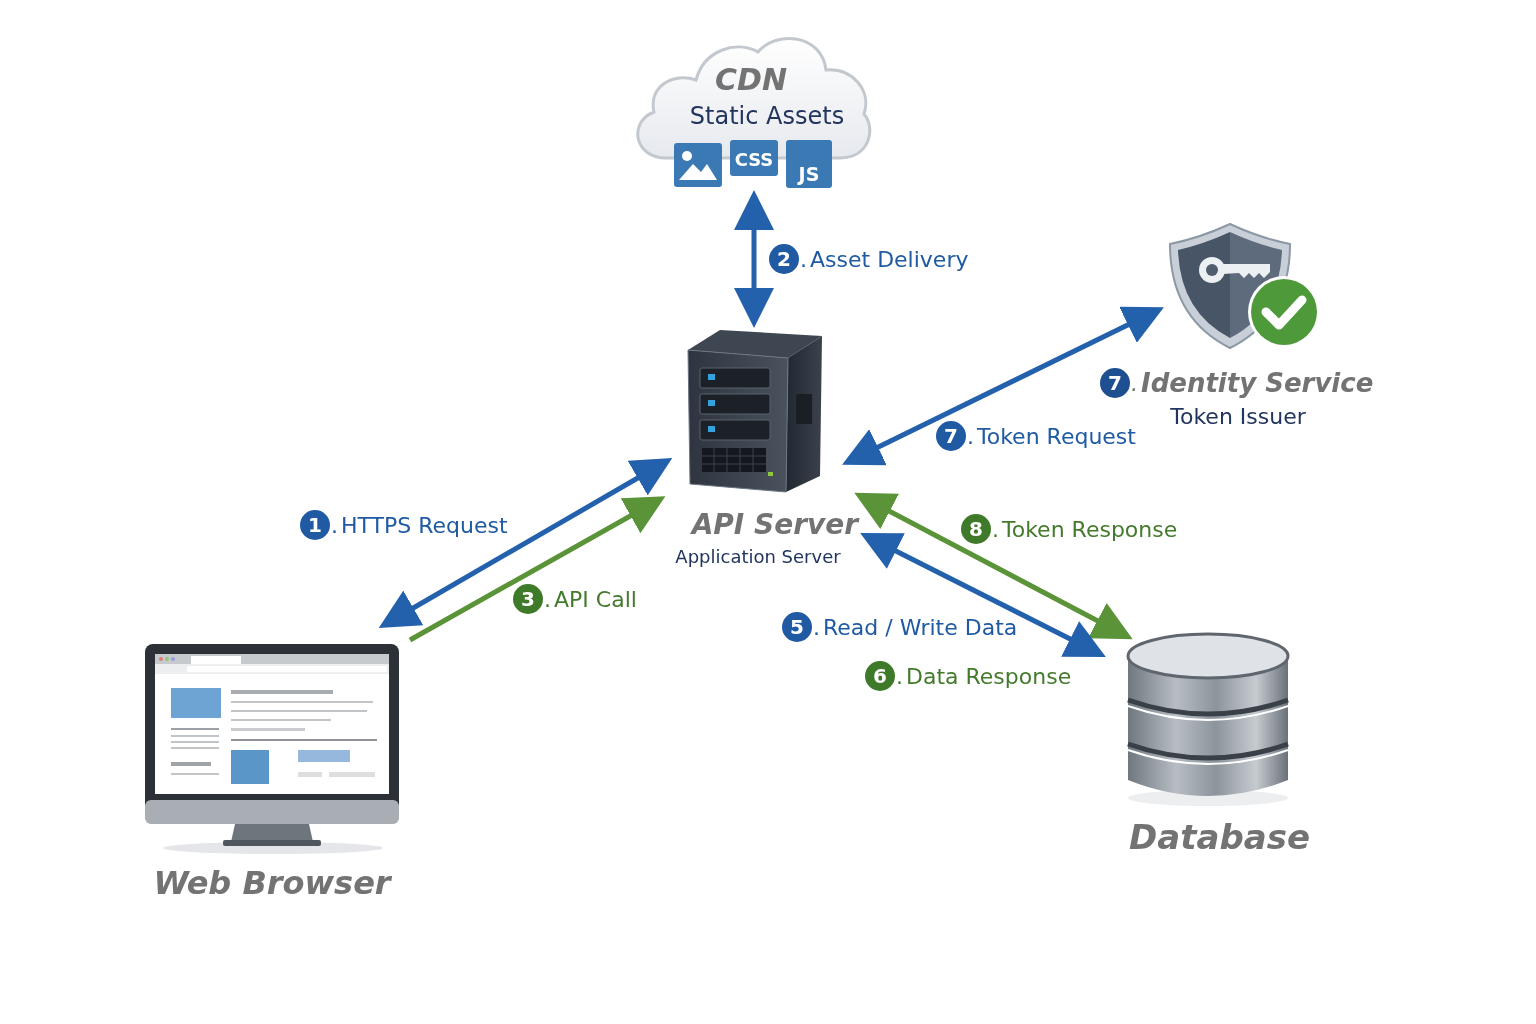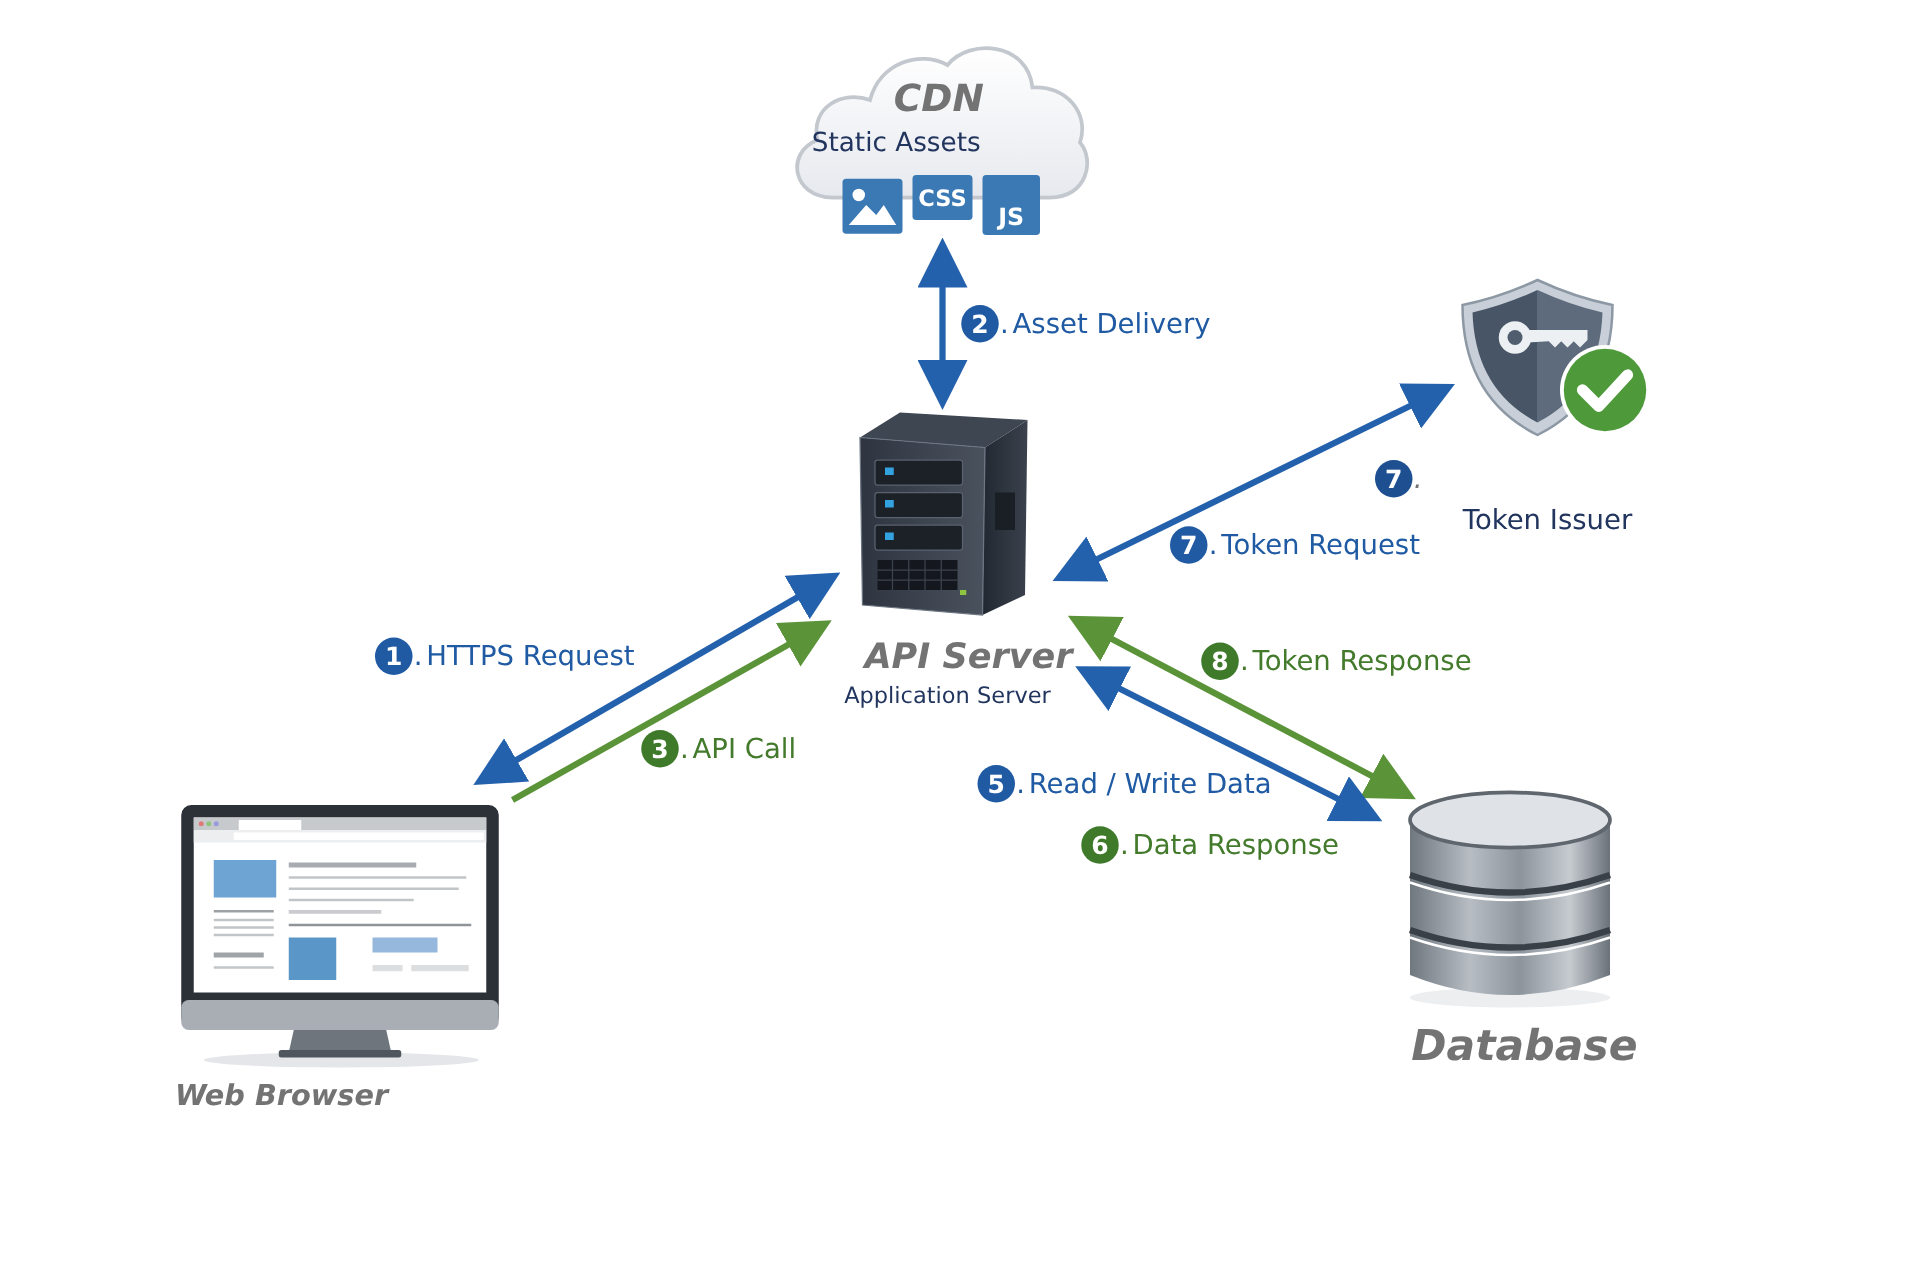--- a/index.html
+++ b/index.html
@@ -45,21 +45,21 @@
 <svg class="abs" style="left:626px;top:30px" width="248" height="140">
   <defs>
     <linearGradient id="cg" x1="0" y1="0" x2="0" y2="1">
       <stop offset="0" stop-color="#ffffff"></stop>
         <stop offset="1" stop-color="#e6e9ee"></stop>
     </linearGradient>
   </defs>
   <path d="M40,128 C8,128 2,92 28,82 C22,56 48,42 70,50 C78,20 110,10 132,22 C150,0 196,4 200,40 C226,38 246,60 238,84 C250,98 244,128 214,128 Z" fill="url(#cg)" stroke="#c3c8cf" stroke-width="3"></path>
 </svg>
 <div class="abs node-title" style="left:626px;top:62px;width:250px;text-align:center;font-size:30px">CDN</div>
-<div class="abs node-sub" style="left:592px;top:102px;width:250px;text-align:center;font-size:21px">Static Assets</div>
+<div class="abs node-sub" style="left:642px;top:102px;width:250px;text-align:center;font-size:24px">Static Assets</div>
 
 <svg class="abs" style="left:673px;top:142px" width="50" height="46">
   <rect x="1" y="1" width="48" height="44" rx="3" fill="#3a79b4"></rect>
   <circle cx="14" cy="14" r="5" fill="#fff"></circle>
   <path d="M6,38 L20,22 L28,30 L34,22 L44,38 Z" fill="#fff"></path>
 </svg>
 <div class="abs" style="left:730px;top:140px;width:48px;height:36px;background:#3a79b4;border-radius:3px;display:flex;align-items:flex-end;justify-content:center;color:#fff;font-weight:bold;font-size:18px;padding-bottom:6px;box-sizing:border-box">
   <span>CSS</span>
 </div>
 <div class="abs" style="left:786px;top:140px;width:46px;height:48px;background:#3a79b4;border-radius:3px;display:flex;align-items:flex-end;justify-content:center;color:#fff;font-weight:bold;font-size:19px;padding-bottom:3px;box-sizing:border-box">
@@ -119,20 +119,21 @@
   <path d="M56,42 L104,42 L104,50 L98,56 L93,51 L88,56 L83,51 L78,56 L73,51 L56,52 Z" fill="#ecf0f3"></path>
   <g>
     <circle cx="118" cy="90" r="36" fill="#ffffff"></circle>
     <circle cx="118" cy="90" r="33" fill="#4e9a3a"></circle>
     <path d="M100,90 L113,103 L136,78" fill="none" stroke="#fff" stroke-width="9" stroke-linecap="round" stroke-linejoin="round"></path>
   </g>
 </svg>
 <div class="lbl" style="left:1100px;top:368px">
   <span class="num" style="background:#1d4f91">7</span>
   <span class="dot node-title" style="font-weight:normal">.</span>
+  <span class="node-title" style="font-size:26px">Identity Service</span>
 </div>
 <div class="abs node-sub" style="left:1138px;top:404px;width:200px;text-align:center;font-size:22px">Token Issuer</div>
 
 <svg class="abs" style="left:143px;top:642px" width="258" height="214">
   <ellipse cx="130" cy="206" rx="110" ry="6" fill="#e4e6e9"></ellipse>
   <rect x="2" y="2" width="254" height="178" rx="8" fill="#2c3138"></rect>
   <rect x="2" y="158" width="254" height="24" rx="6" fill="#a9aeb4"></rect>
   <rect x="12" y="12" width="234" height="140" fill="#ffffff"></rect>
   <rect x="12" y="12" width="234" height="10" fill="#c7cacd"></rect>
   <rect x="48" y="14" width="50" height="8" fill="#ffffff"></rect>
@@ -154,21 +155,21 @@
   <rect x="28" y="105" width="48" height="2" fill="#c2c5c8"></rect>
   <rect x="28" y="120" width="40" height="4" fill="#a0a4a8"></rect>
   <rect x="28" y="131" width="48" height="2" fill="#c2c5c8"></rect>
   <rect x="88" y="108" width="38" height="34" fill="#5a97c8"></rect>
   <rect x="155" y="108" width="52" height="12" fill="#97b8dd"></rect>
   <rect x="155" y="130" width="24" height="5" fill="#dcdee0"></rect>
   <rect x="186" y="130" width="46" height="5" fill="#dcdee0"></rect>
   <path d="M92,182 L166,182 L170,200 L88,200 Z" fill="#6f757c"></path>
   <rect x="80" y="198" width="98" height="6" rx="2" fill="#50565d"></rect>
 </svg>
-<div class="abs node-title" style="left:140px;top:864px;width:264px;font-size:23px">Web Browser</div>
+<div class="abs node-title" style="left:140px;top:864px;width:264px;text-align:center;font-size:32px">Web Browser</div>
 
 <svg class="abs" style="left:1120px;top:630px" width="180" height="180">
   <defs>
     <linearGradient id="dbg" x1="0" y1="0" x2="1" y2="0">
       <stop offset="0" stop-color="#6f777f"></stop>
         <stop offset="0.3" stop-color="#b7bdc3"></stop>
         <stop offset="0.55" stop-color="#8c949c"></stop>
         <stop offset="0.8" stop-color="#c6cbd0"></stop>
         <stop offset="1" stop-color="#6a7179"></stop>
     </linearGradient>

